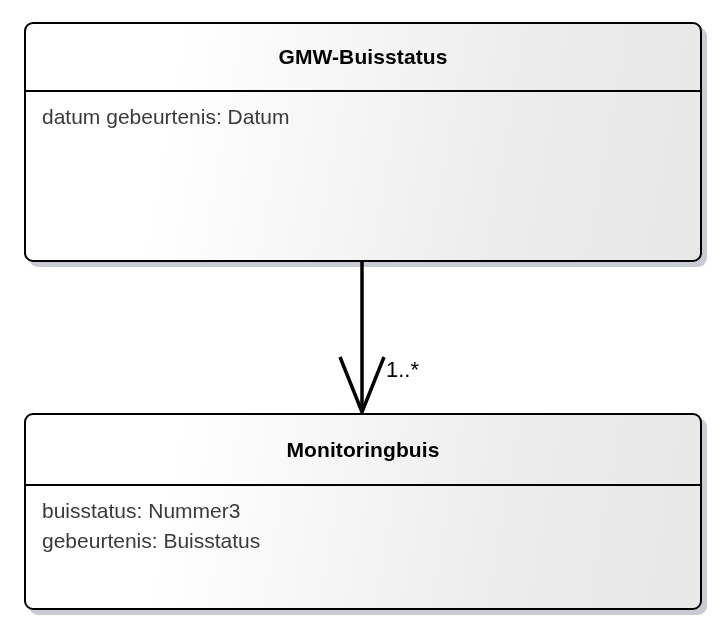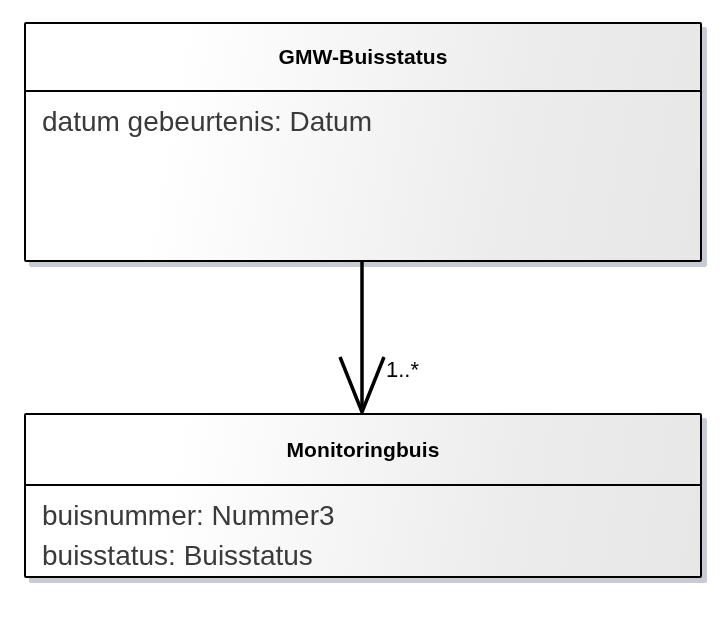--- a/index.html
+++ b/index.html
@@ -21,21 +21,21 @@
     top: 0;
     width: 728px;
     height: 640px;
   }
 
   
   .uml-class {
     position: absolute;
     box-sizing: border-box;
     border: 2.5px solid #000000;
-    border-radius: 2px;
+    border-radius: 9px;
     background: linear-gradient(100deg, #ffffff 0%, #ffffff 22%, #ececec 72%, #e7e7e7 100%);
     box-shadow: 5px 5px 0 0 rgba(190, 194, 205, 0.85);
     overflow: hidden;
   }
 
   .uml-header {
     display: flex;
     align-items: center;
     justify-content: center;
     box-sizing: border-box;
@@ -52,21 +52,21 @@
     white-space: nowrap;
   }
 
   .uml-compartment {
     box-sizing: border-box;
     width: 100%;
     padding: 10px 0 0 16px;
   }
 
   .uml-attribute {
-    font-size: 28px;
+    font-size: 21px;
     color: #3a3a3a;
     line-height: 1.42;
     white-space: nowrap;
   }
 
   .uml-attribute.stereotype {
     padding-left: 22px;
     color: #1f1f1f;
   }
 
@@ -76,21 +76,21 @@
     top: 22px;
     width: 678px;
     height: 240px;
   }
   #class-gmw-buisstatus .uml-header { height: 68px; }
 
   #class-monitoringbuis {
     left: 24px;
     top: 413px;
     width: 678px;
-    height: 165px;
+    height: 197px;
   }
   #class-monitoringbuis .uml-header { height: 71px; }
 
   
   #association-connector {
     position: absolute;
     left: 0;
     top: 0;
     width: 728px;
     height: 640px;
@@ -125,18 +125,18 @@
     <path d="M 340 357 L 362 412 L 384 357" fill="none" stroke="#000000" stroke-width="3.5" stroke-linecap="butt" stroke-linejoin="miter"></path>
   </svg>
 
   <span class="multiplicity-label">1..*</span>
 
   <div class="uml-class" id="class-monitoringbuis">
     <div class="uml-header">
       <span class="uml-class-name">Monitoringbuis</span>
     </div>
     <div class="uml-compartment">
-      <div class="uml-attribute">buisnummer: Nummer3</div>
-      <div class="uml-attribute">buisstatus: Buisstatus</div>
+      <div class="uml-attribute">buisstatus: Nummer3</div>
+      <div class="uml-attribute">gebeurtenis: Buisstatus</div>
     </div>
   </div>
 
 </div>
 
 </body></html>

